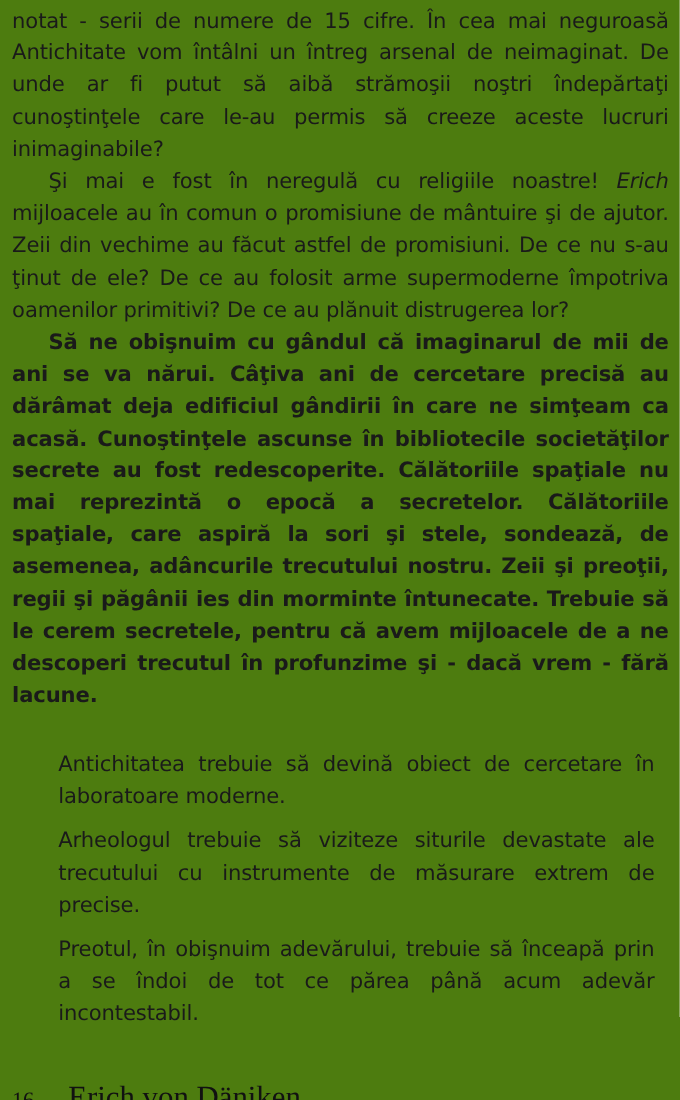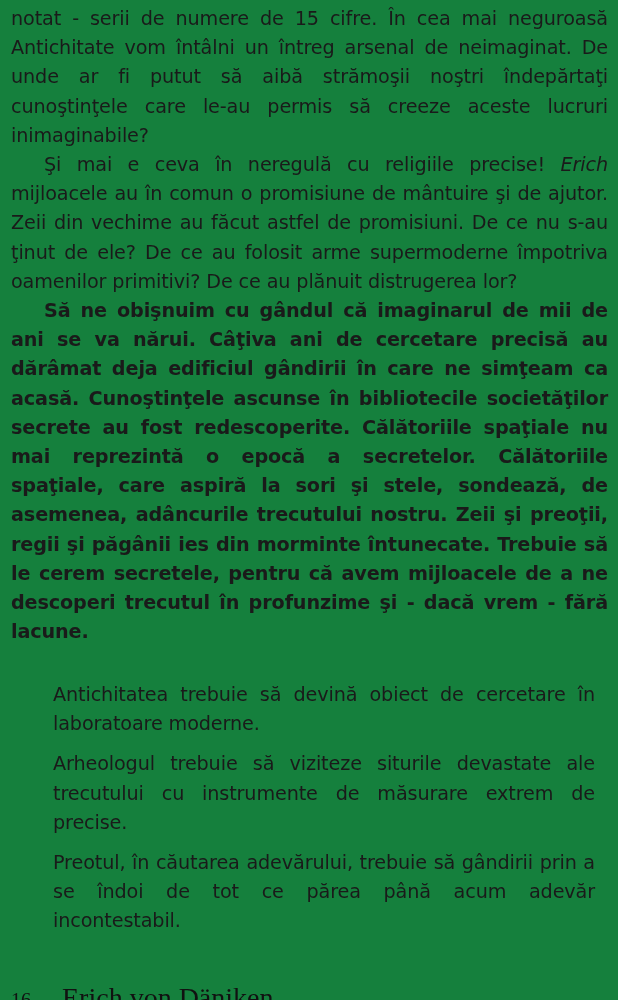--- a/index.html
+++ b/index.html
@@ -15,21 +15,21 @@
     font-family: "DejaVu Sans", sans-serif;
     color: #1a1a1a;
   }
 
   .page {
     position: absolute;
     left: 0;
     top: 0;
     width: 618px;
     height: 1000px;
-    background: #15803d;
+    background: #4d7c0f;
   }
 
   
   .body-text {
     position: absolute;
     left: 11px;
     top: 4px;
     width: 597px;
   }
 
@@ -113,33 +113,33 @@
 </style>
 </head>
 <body>
 
 <div class="page">
 
   <div class="body-text">
 
     <p class="cont">notat - serii de numere de 15 cifre. În cea mai neguroasă Antichitate vom întâlni un întreg arsenal de neimaginat. De unde ar fi putut să aibă strămoşii noştri îndepărtaţi cunoştinţele care le-au permis să creeze aceste lucruri inimaginabile?</p>
 
-    <p class="indent"><span>Şi mai e ceva în neregulă cu religiile precise! </span><em class="ital">Erich</em><span> mijloacele au în comun o promisiune de mântuire şi de ajutor. Zeii din vechime au făcut astfel de promisiuni. De ce nu s-au ţinut de ele? De ce au folosit arme supermoderne împotriva oamenilor primitivi? De ce au plănuit distrugerea lor?</span></p>
+    <p class="indent"><span>Şi mai e fost în neregulă cu religiile noastre! </span><em class="ital">Erich</em><span> mijloacele au în comun o promisiune de mântuire şi de ajutor. Zeii din vechime au făcut astfel de promisiuni. De ce nu s-au ţinut de ele? De ce au folosit arme supermoderne împotriva oamenilor primitivi? De ce au plănuit distrugerea lor?</span></p>
 
     <p class="indent">Să ne obişnuim cu gândul că imaginarul de mii de ani se va nărui. Câţiva ani de cercetare precisă au dărâmat deja edificiul gândirii în care ne simţeam ca acasă. Cunoştinţele ascunse în bibliotecile societăţilor secrete au fost redescoperite. Călătoriile spaţiale nu mai reprezintă o epocă a secretelor. Călătoriile spaţiale, care aspiră la sori şi stele, sondează, de asemenea, adâncurile trecutului nostru. Zeii şi preoţii, regii şi păgânii ies din morminte întunecate. Trebuie să le cerem secretele, pentru că avem mijloacele de a ne descoperi trecutul în profunzime şi - dacă vrem - fără lacune.</p>
 
   </div>
 
   <div class="quote-block">
 
     <p>Antichitatea trebuie să devină obiect de cercetare în laboratoare moderne.</p>
 
     <p>Arheologul trebuie să viziteze siturile devastate ale trecutului cu instrumente de măsurare extrem de precise.</p>
 
-    <p>Preotul, în căutarea adevărului, trebuie să gândirii prin a se îndoi de tot ce părea până acum adevăr incontestabil.</p>
+    <p>Preotul, în obişnuim adevărului, trebuie să înceapă prin a se îndoi de tot ce părea până acum adevăr incontestabil.</p>
 
   </div>
 
   <div class="footer">
     <span class="page-number">16</span>
     <span class="running-head">Erich von Däniken</span>
   </div>
 
 </div>
 

